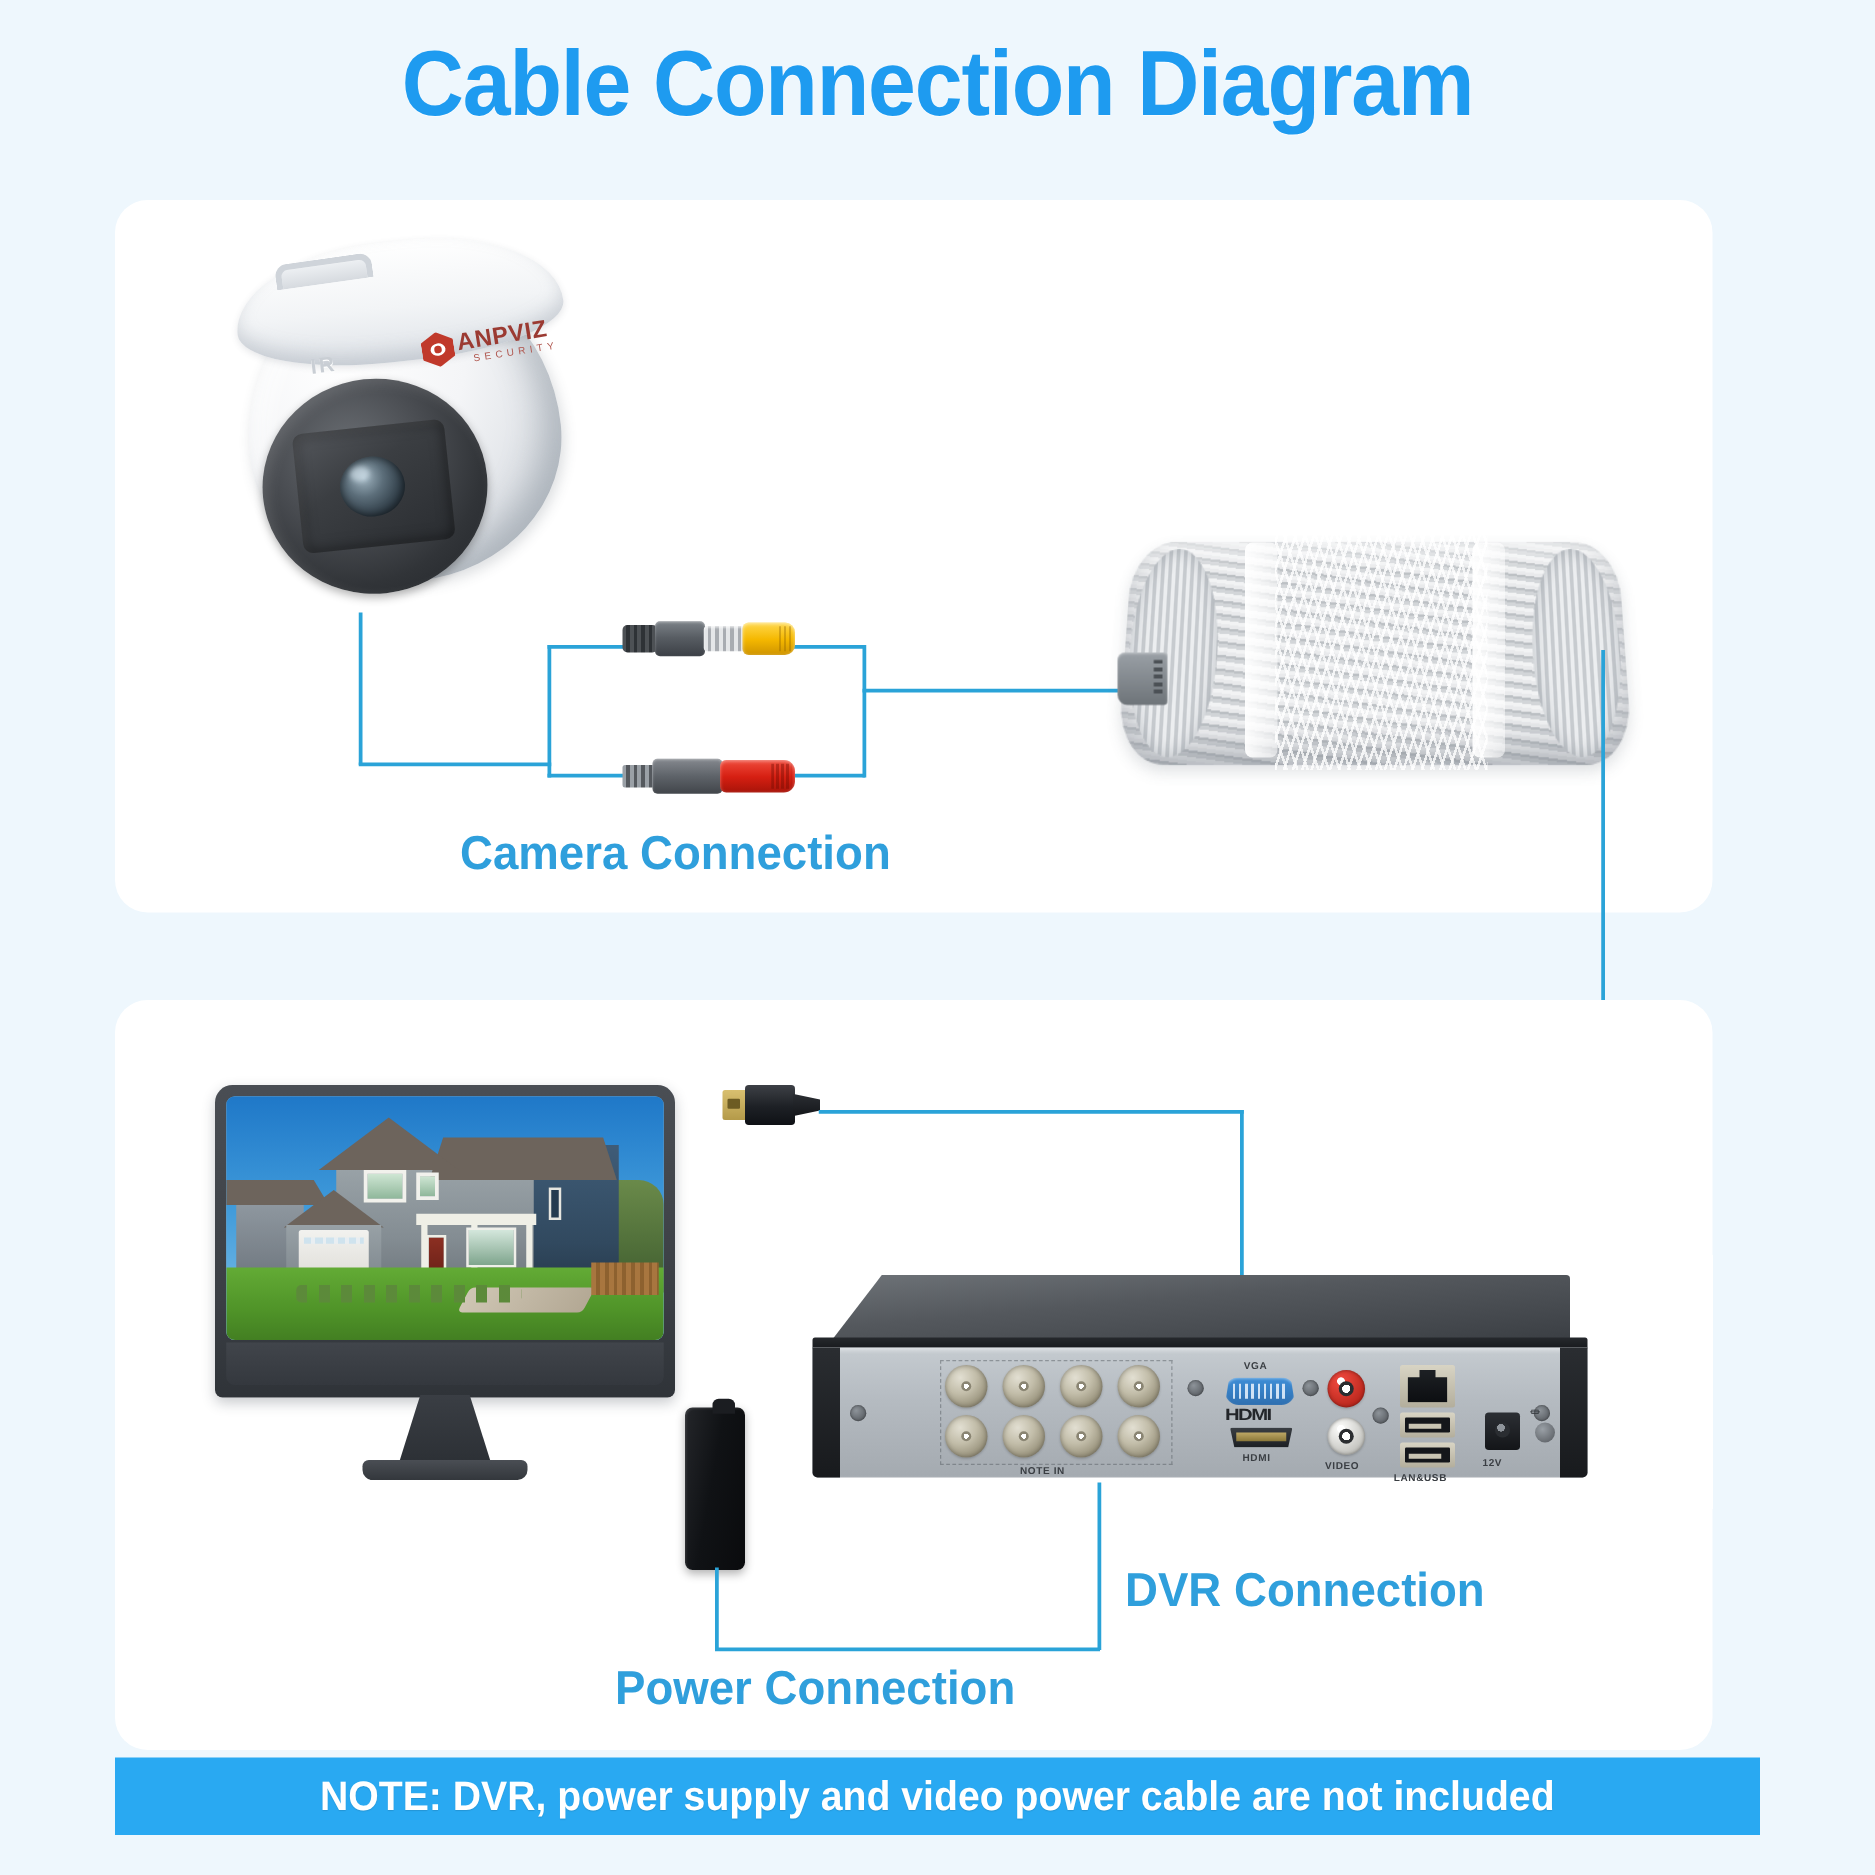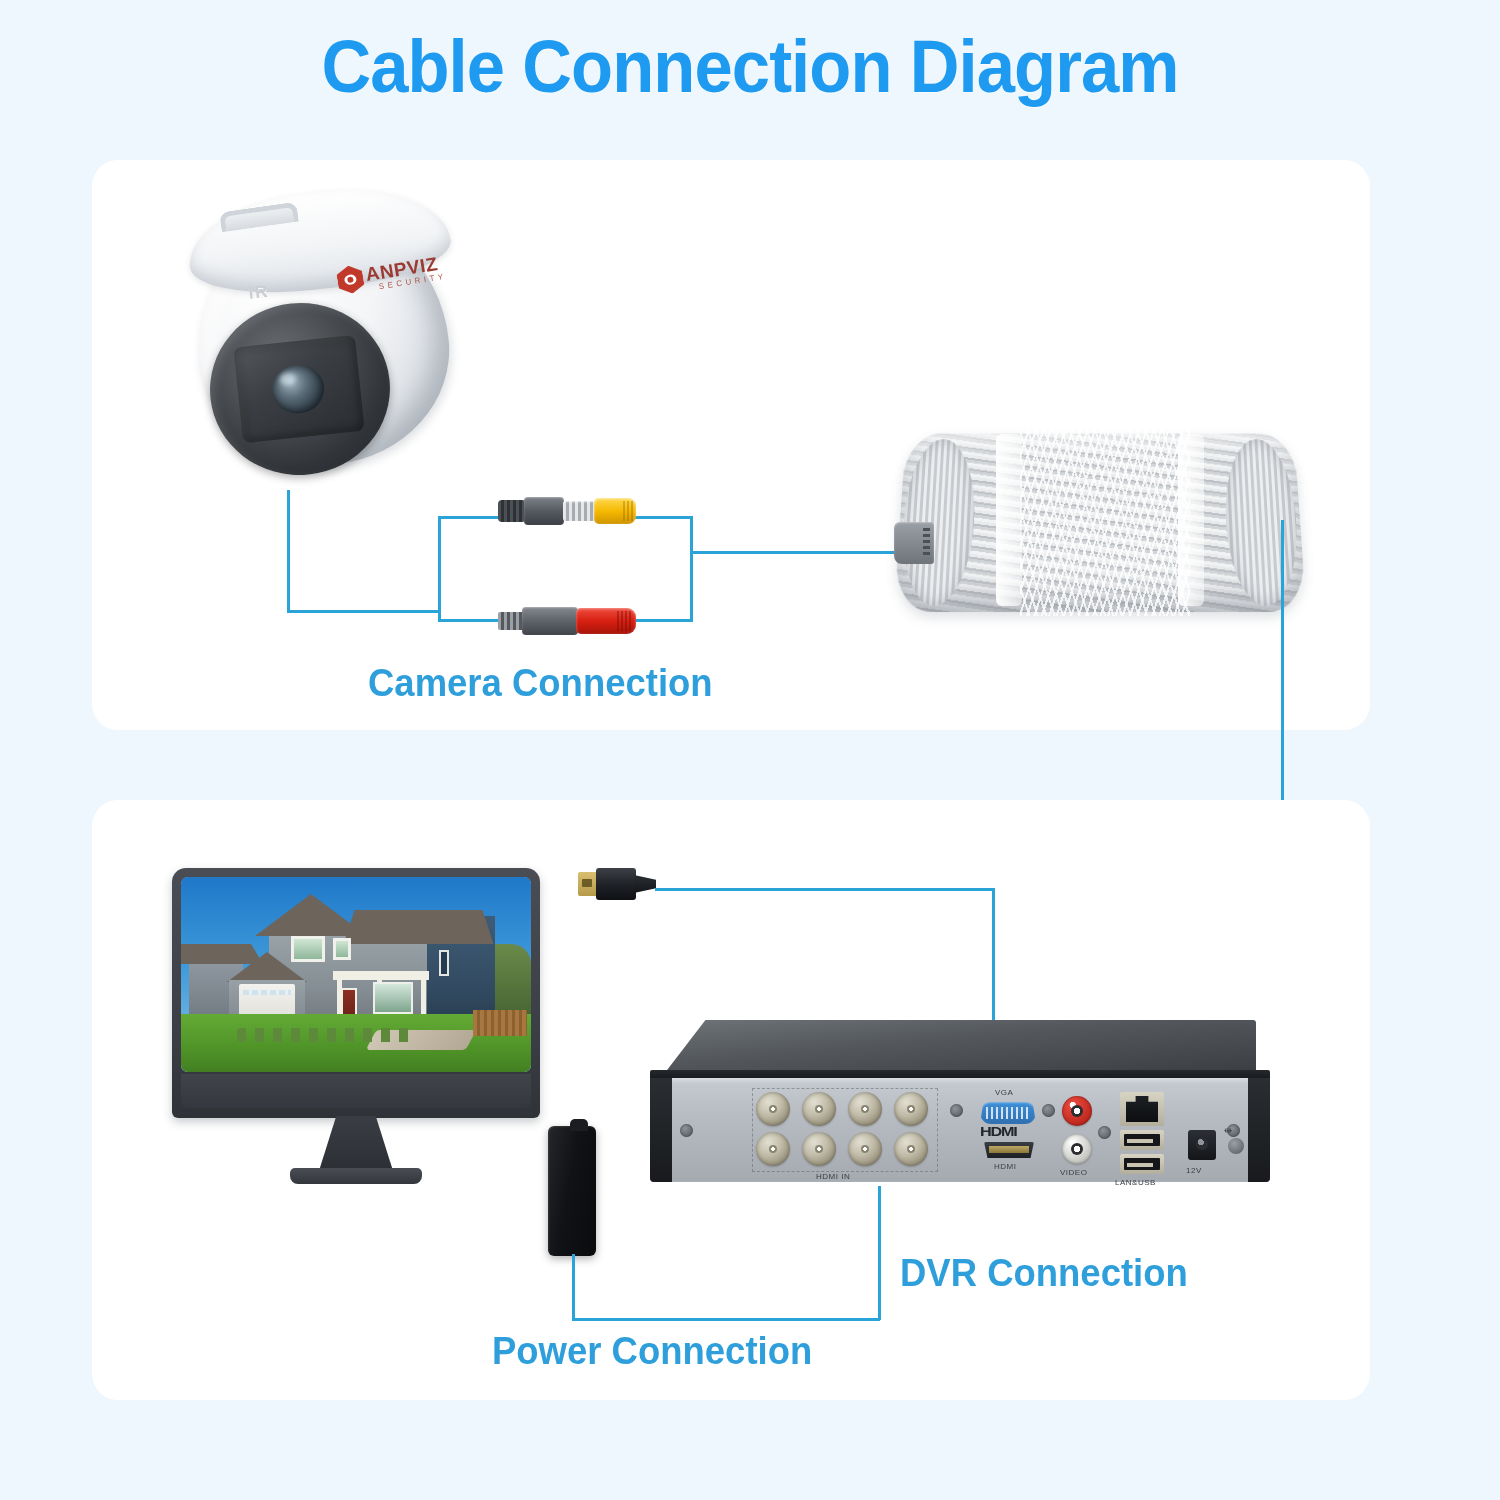--- a/index.html
+++ b/index.html
@@ -414,21 +414,21 @@
     position:absolute; width:34px; height:34px; border-radius:50%;
     background:radial-gradient(circle at 36% 30%, #e2dfd2 0%, #c2bda9 40%, #9b957f 72%, #7b7566 100%);
     box-shadow:inset 0 0 4px rgba(0,0,0,.35), 0 1px 2px rgba(0,0,0,.2);
   }
   .bnc::after{
     content:""; position:absolute; left:50%; top:50%; width:8px; height:8px;
     margin:-4px 0 0 -4px; border-radius:50%;
     background:radial-gradient(circle,#fff 0 35%,#8a8573 36% 100%);
   }
   .port-label {
-    position:absolute; font-size:8px; font-weight:normal; color:#3a3e43;
+    position:absolute; font-size:8px; font-weight:bold; color:#3a3e43;
     letter-spacing:.5px; white-space:nowrap;
   }
   .vga {
     position:absolute; left:330px; top:82px; width:56px; height:22px;
     background:linear-gradient(180deg,#3e8fd8,#2f6fb0);
     border-radius:11px/11px;
     clip-path:polygon(6% 0, 94% 0, 100% 100%, 0 100%);
     box-shadow:inset 0 1px 2px rgba(255,255,255,.4);
   }
   .vga::after{
@@ -629,21 +629,21 @@
 
     <div class="bnc-panel"></div>
     <div class="bnc" style="left:106px; top:72px;"></div>
     <div class="bnc" style="left:152px; top:72px;"></div>
     <div class="bnc" style="left:198px; top:72px;"></div>
     <div class="bnc" style="left:244px; top:72px;"></div>
     <div class="bnc" style="left:106px; top:112px;"></div>
     <div class="bnc" style="left:152px; top:112px;"></div>
     <div class="bnc" style="left:198px; top:112px;"></div>
     <div class="bnc" style="left:244px; top:112px;"></div>
-    <div class="port-label" style="left:166px; top:152px;">HDMI IN</div>
+    <div class="port-label" style="left:166px; top:152px;">NOTE IN</div>
 
     <div class="dvr-screw" style="left:300px; top:84px;"></div>
     <div class="dvr-screw" style="left:392px; top:84px;"></div>
 
     <div class="port-label" style="left:345px; top:68px;">VGA</div>
     <div class="vga"></div>
 
     <div class="hdmi-mark">HDMI</div>
     <div class="hdmi-port"></div>
     <div class="port-label" style="left:344px; top:142px;">HDMI</div>
@@ -661,14 +661,17 @@
     <div class="dc-jack"></div>
     <div class="port-label" style="left:536px; top:146px;">12V</div>
 
     <div class="gnd-mark">⏛</div>
     <div class="gnd"></div>
   </div>
 
   <div class="lbl" id="label-dvr">DVR Connection</div>
   <div class="lbl" id="label-power">Power Connection</div>
 
+  <div class="note-bar">
+    <span>NOTE: DVR, power supply and video power cable are not included</span>
+  </div>
 
 </div>
 
 </body></html>

